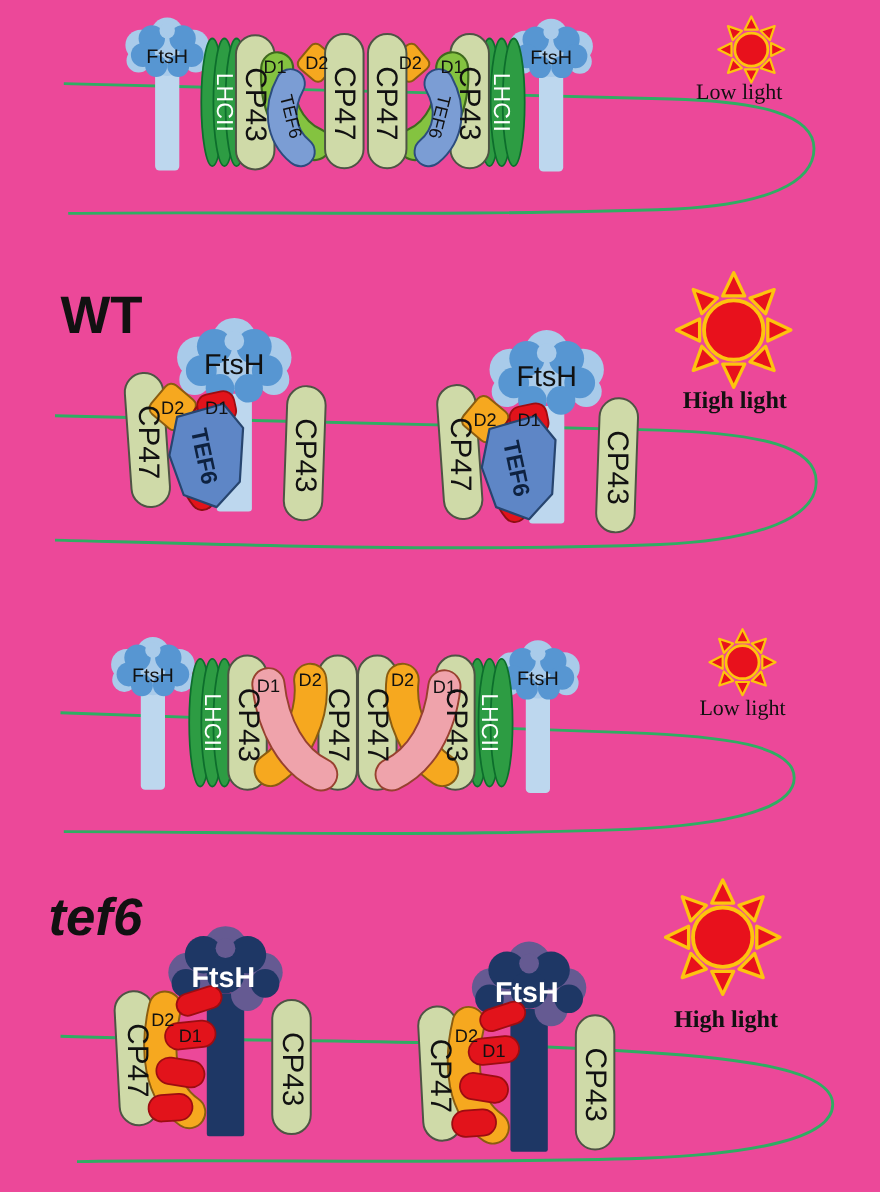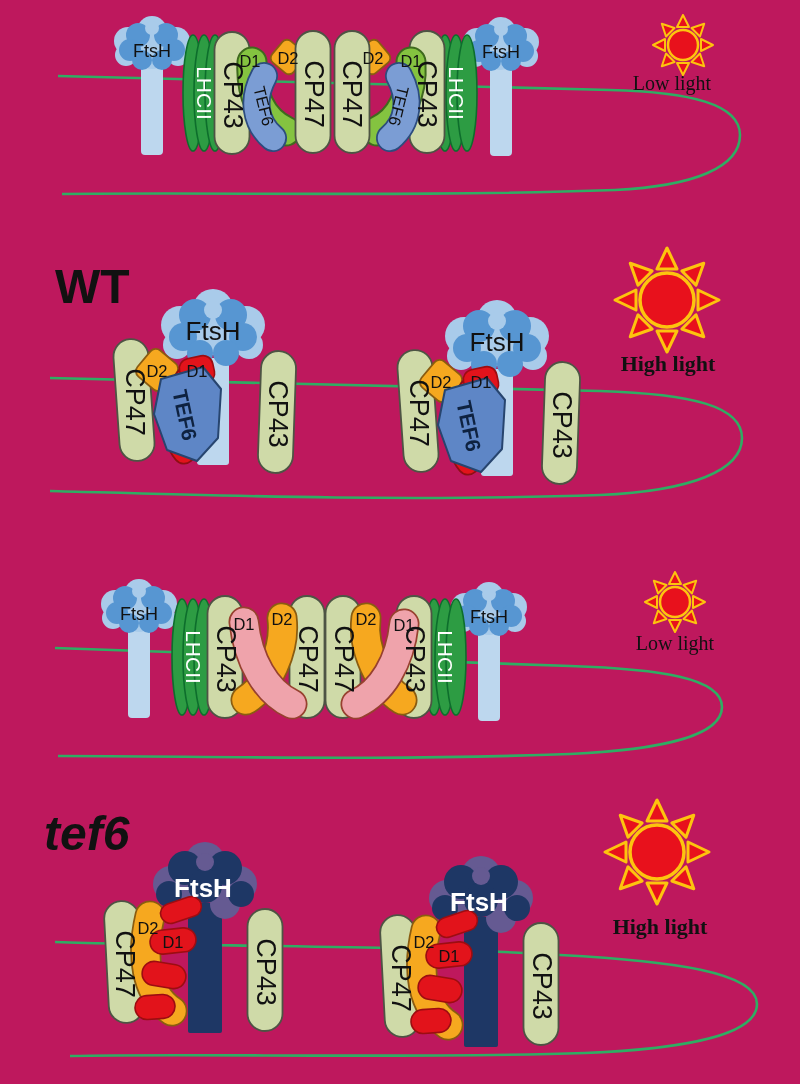--- a/index.html
+++ b/index.html
@@ -1,16 +1,16 @@
 <!DOCTYPE html>
 <html><head>
 <meta charset="utf-8">
 <style>
   html,body{margin:0;padding:0;background:#fff;}
-  .stage{width:800px;height:1084px;position:relative;background:#be185d;overflow:hidden;}
+  .stage{width:800px;height:1084px;position:relative;background:#ec4899;overflow:hidden;}
   svg{display:block;}
   text{font-family:"Liberation Sans",sans-serif;fill:#111;}
   .pillF{fill:#cfdaa8;stroke:#4e5444;stroke-width:1.8;}
   .lhF{fill:#2d9c43;stroke:#0d6e2c;stroke-width:1.6;}
   .mem{fill:none;stroke:#2fad63;stroke-width:2.6;}
   .fb{fill:#a9cbea;}  .fb2{fill:#a9cbea;}
   .ff{fill:#5796d2;}
   .stemB{fill:#bdd7ee;}
   .fp{fill:#655a92;}  .fp2{fill:#655a92;}
   .fn{fill:#1e3765;}

